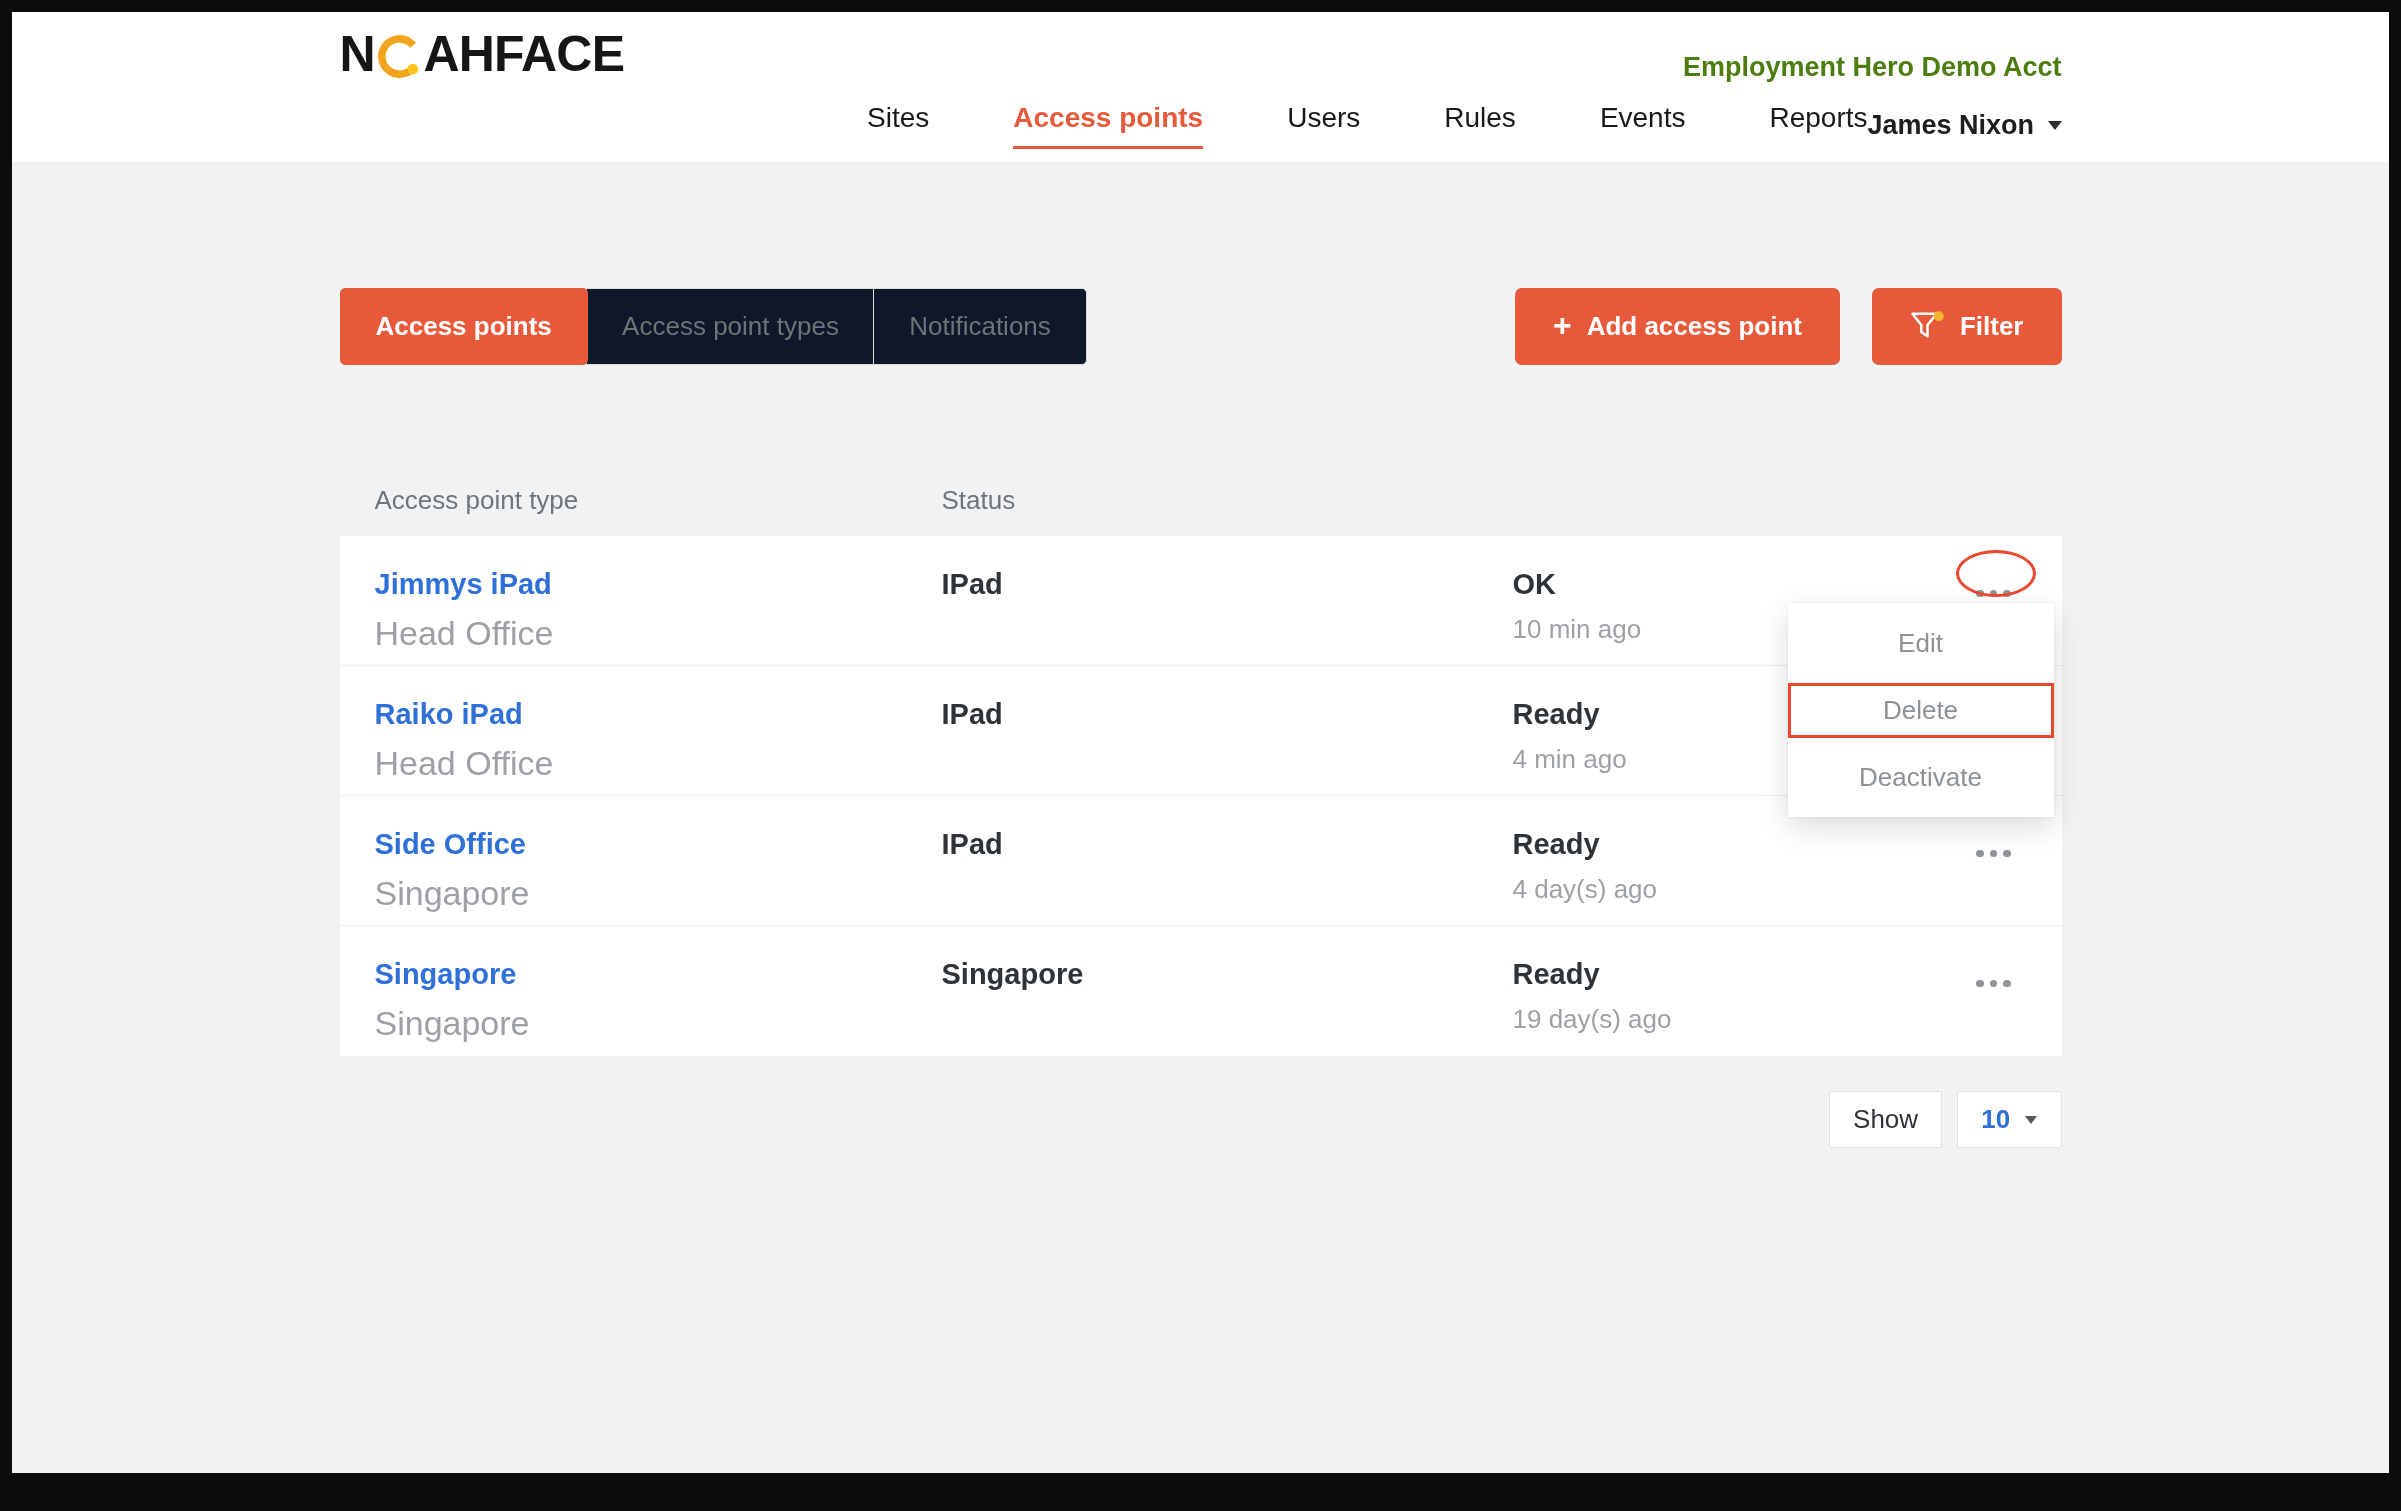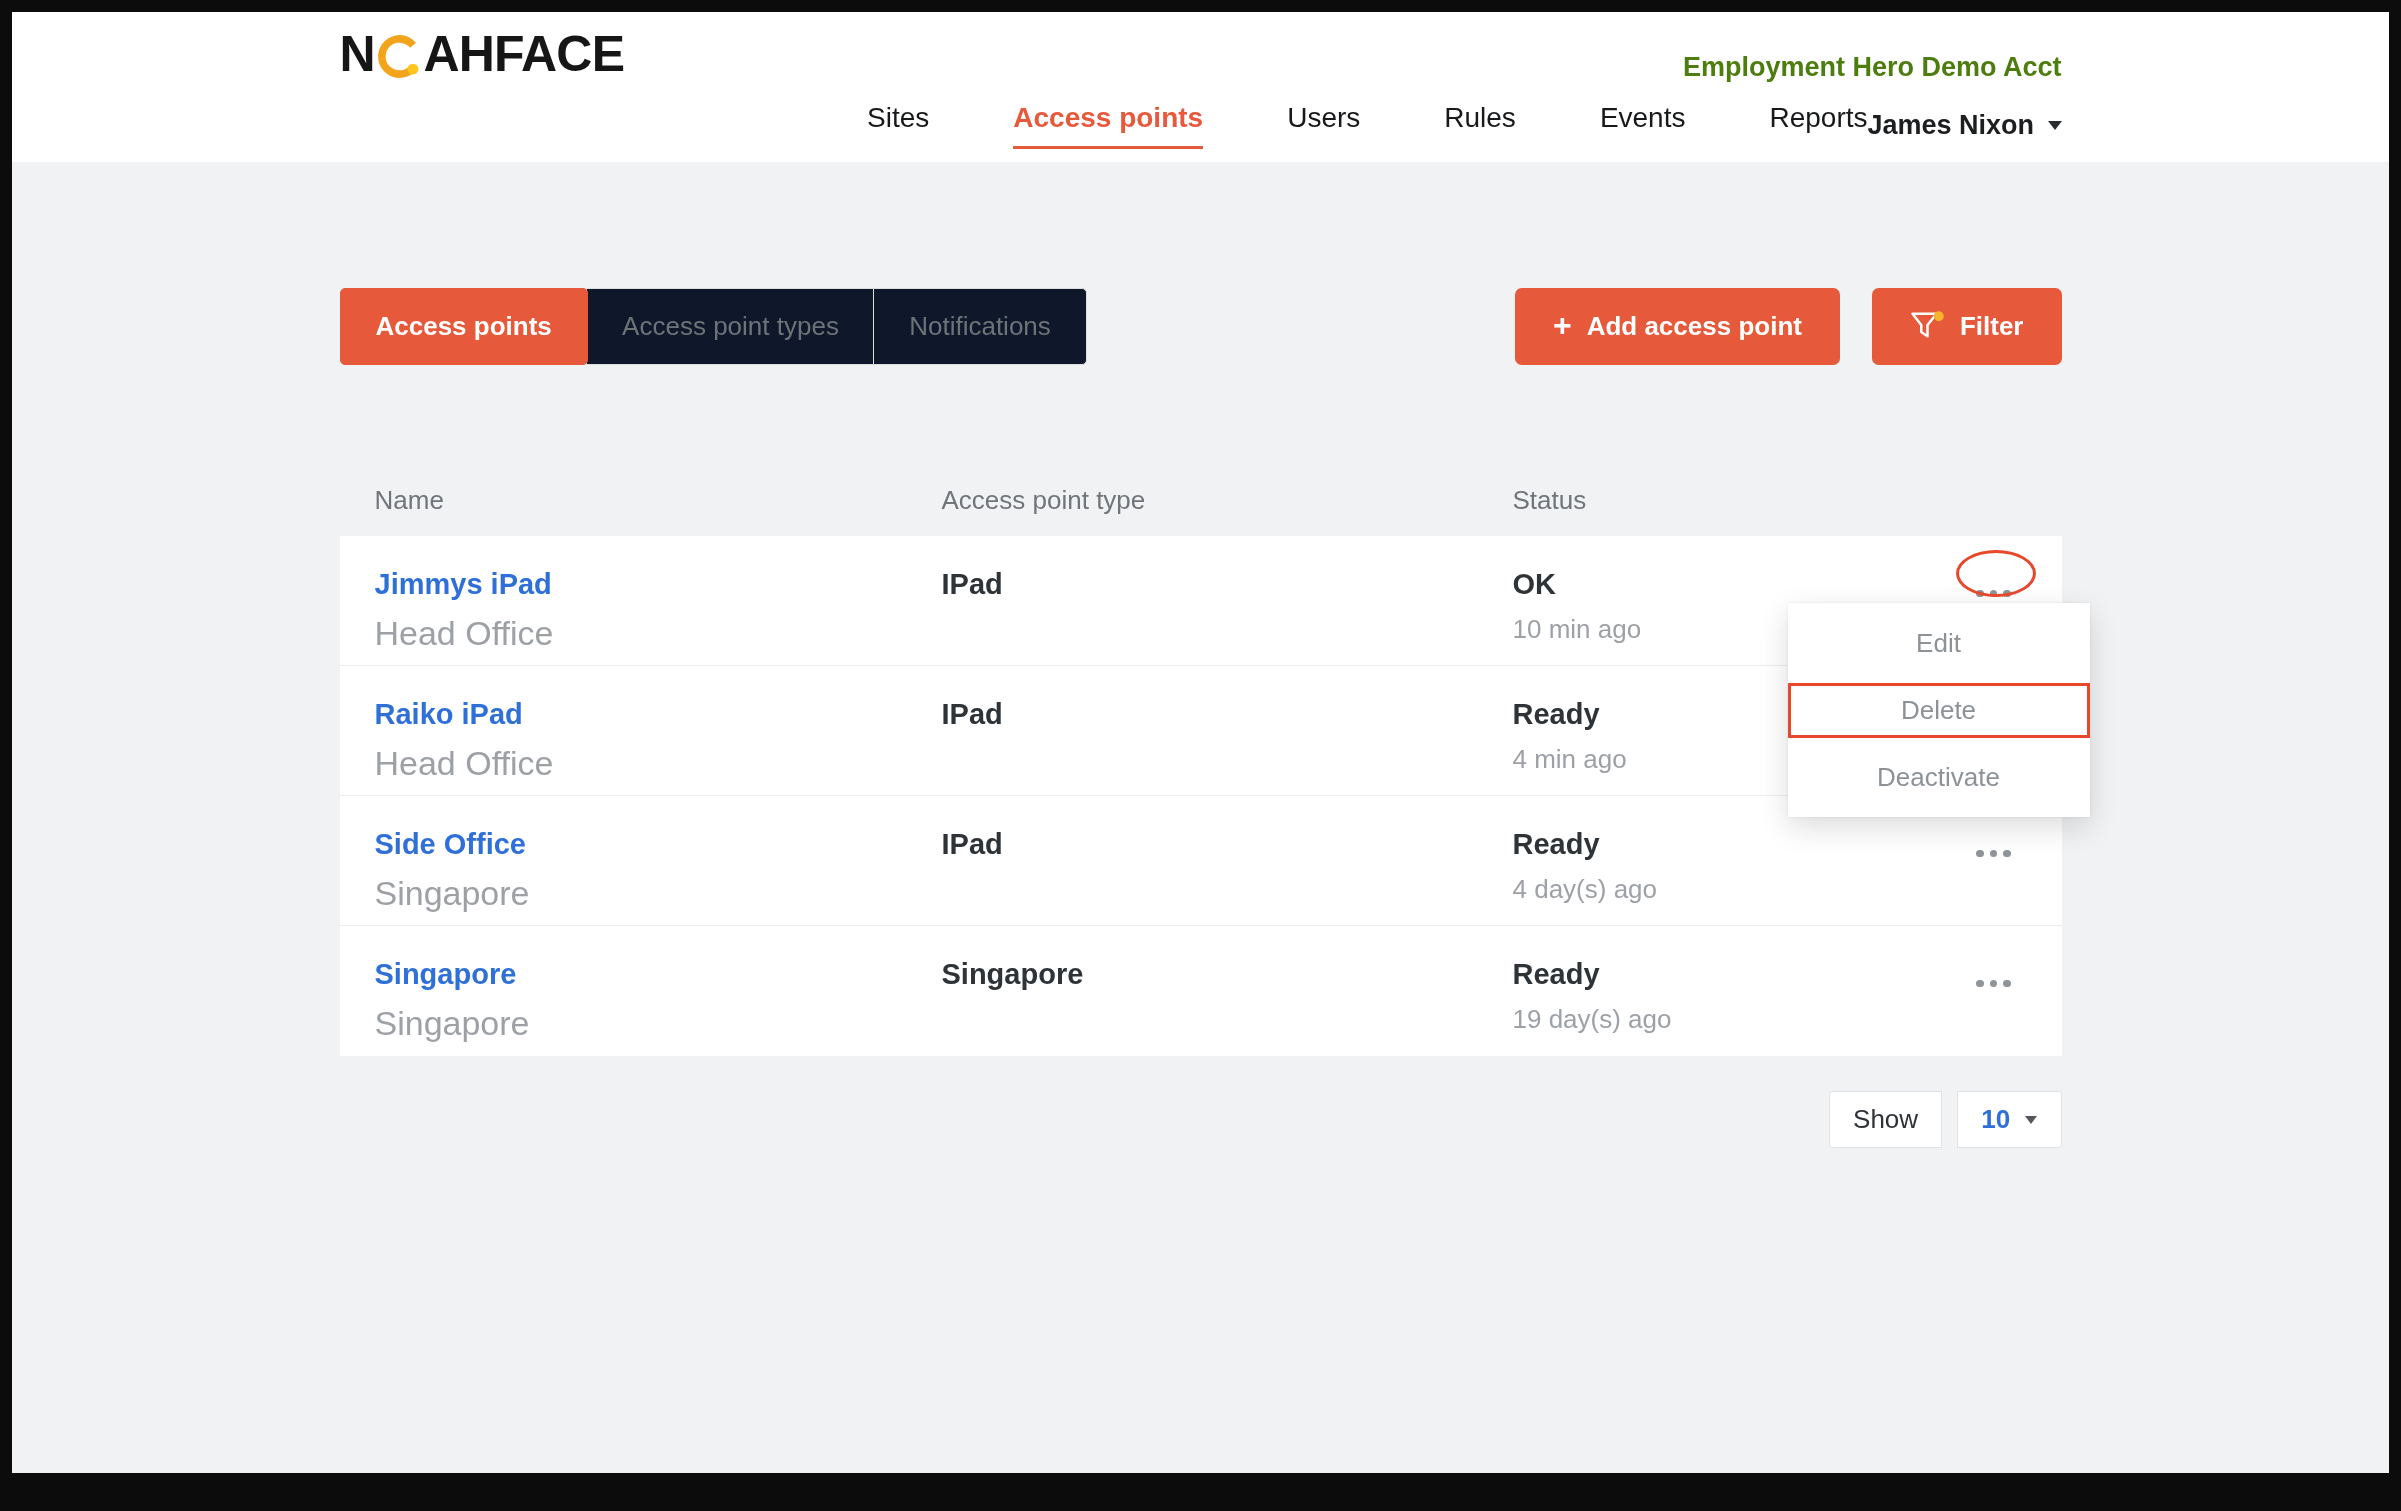--- a/index.html
+++ b/index.html
@@ -57,21 +57,21 @@
   .status-main{color:var(--dark);font-size:29px;font-weight:600;line-height:33px;}
   .status-sub{color:var(--muted);font-size:26px;margin-top:13.4px;}
   .cell-actions{display:flex;justify-content:center;align-items:flex-start;padding-top:10px;}
   .dots{display:flex;gap:5.9px;padding:11.7px 5px;cursor:pointer;}
   .dots i{width:7.5px;height:7.5px;border-radius:50%;background:#8F9499;display:block;}
 
   
   .annotation-ellipse{position:absolute;left:1616px;top:86px;width:80px;height:47px;border:3.3px solid var(--annotation);border-radius:50%;pointer-events:none;z-index:6;}
 
   
-  .context-menu{position:absolute;left:1448px;top:139px;width:302px;background:#fff;box-shadow:0 10px 28.4px rgba(0,0,0,.14),0 0 2.5px rgba(0,0,0,.08);padding:6.7px 0;z-index:5;}
+  .context-menu{position:absolute;left:1448px;top:139px;width:266px;background:#fff;box-shadow:0 10px 28.4px rgba(0,0,0,.14),0 0 2.5px rgba(0,0,0,.08);padding:6.7px 0;z-index:5;}
   .menu-item{height:67px;display:flex;align-items:center;justify-content:center;font-size:26px;color:#8D9297;cursor:pointer;position:relative;}
   .menu-item.highlight::after{content:"";position:absolute;left:0;right:0;top:5.9px;bottom:5.9px;border:3.3px solid var(--annotation);}
 
   
   .pagination{display:flex;justify-content:flex-end;margin-top:35px;gap:16px;}
   .page-box{height:57px;border:1.7px solid #DFE1E3;background:#fff;display:flex;align-items:center;padding:0 23.4px;font-size:26px;color:#2F3338;cursor:pointer;}
   .page-show{border-radius:3.3px 0 0 3.3px;}
   .page-size{border-radius:0 3.3px 3.3px 0;margin-left:-1.7px;color:var(--link);font-weight:600;gap:15px;}
   .caret-small{width:0;height:0;border-left:6.7px solid transparent;border-right:6.7px solid transparent;border-top:8.4px solid #55595d;}
 </style>
@@ -133,21 +133,20 @@
               <circle cx="34.5" cy="6" r="6" fill="#F7B32B"></circle>
             </svg>
           </span>
           <span>Filter</span>
         </button>
       </div>
     </div>
 
     <section class="table">
       <div class="thead">
-        <div class="th">Name</div>
         <div class="th">Access point type</div>
         <div class="th">Status</div>
         <div class="th"></div>
       </div>
 
       <div class="tbody">
 
         <div class="row">
           <div class="cell-name">
             <span class="name-link">Jimmys iPad</span>

